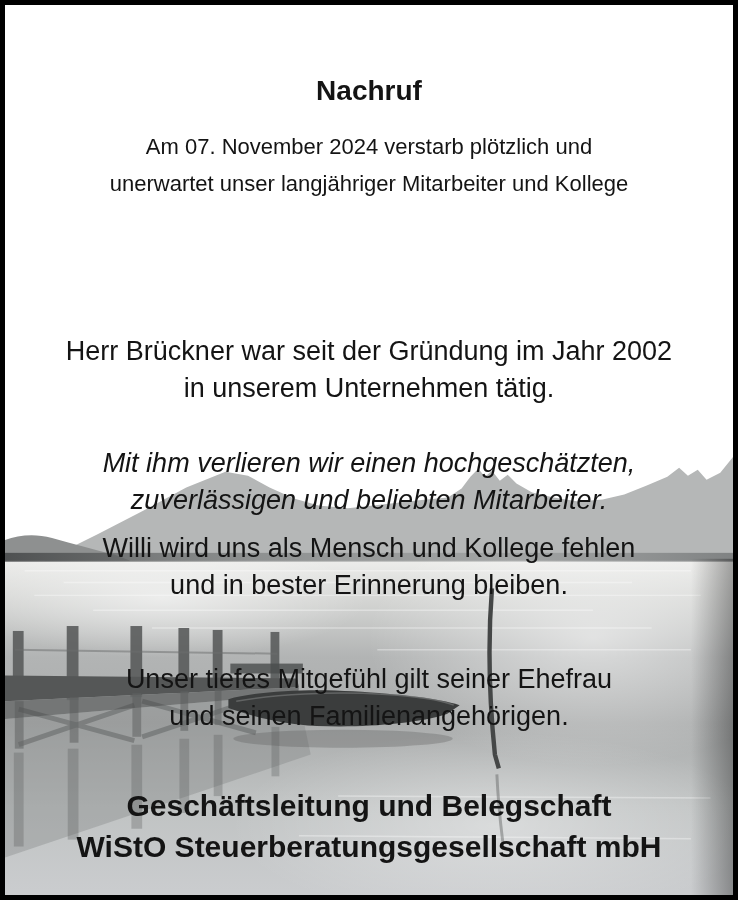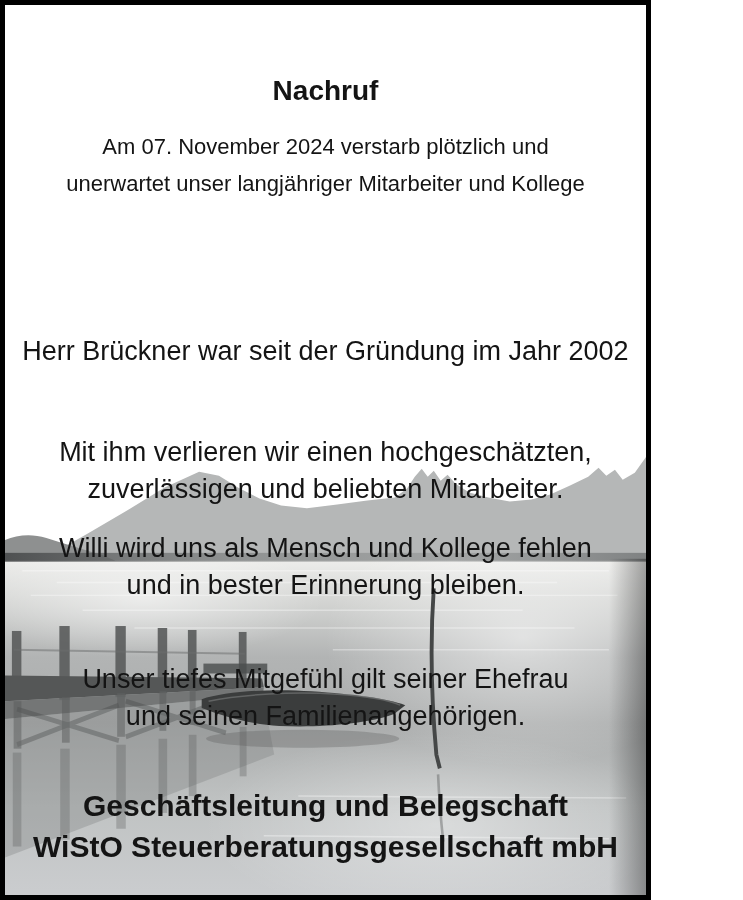--- a/index.html
+++ b/index.html
@@ -1,27 +1,27 @@
 <!DOCTYPE html>
 <html><head>
 <meta charset="utf-8">
 <style>
   html,body{margin:0;padding:0;background:#fff;}
   .frame{
-    position:relative;width:651px;height:900px;box-sizing:border-box;
+    position:relative;width:738px;height:900px;box-sizing:border-box;
     border:5px solid #000;overflow:hidden;background:#fff;
     font-family:"Liberation Sans",sans-serif;color:#141414;
   }
   svg.bg{position:absolute;left:0;top:0;width:100%;height:100%;display:block;}
   .txt{position:absolute;left:0;width:100%;text-align:center;white-space:nowrap;}
   .title{top:68px;font-size:28px;font-weight:bold;line-height:36px;}
   .intro{top:123px;font-size:22px;line-height:37px;}
   .name{top:218px;font-size:61px;font-weight:bold;line-height:78px;margin:0;}
   .para{font-size:27px;line-height:37px;}
-  .p1{top:328px;} .p2{top:429px;} .p3{top:525px;} .p4{top:656px;}
+  .p1{top:328px;} .p2{top:440px;font-style:italic;} .p3{top:525px;} .p4{top:656px;}
   .signature{top:780px;font-size:30px;font-weight:bold;line-height:41px;}
 </style>
 </head>
 <body>
 
 <div class="frame">
 
   <svg class="bg" viewBox="0 0 743 900" preserveAspectRatio="none">
     <defs>
       <linearGradient id="water" x1="0" y1="558" x2="0" y2="895" gradientUnits="userSpaceOnUse">
@@ -125,20 +125,21 @@
   <div class="txt title">Nachruf</div>
 
   <div class="txt intro">
     <div>Am 07. November 2024 verstarb plötzlich und</div>
     <div>unerwartet unser langjähriger Mitarbeiter und Kollege</div>
   </div>
 
 
   <div class="txt para p1">
     <div>Herr Brückner war seit der Gründung im Jahr 2002</div>
+    <div>in unserem Unternehmen tätig.</div>
   </div>
 
   <div class="txt para p2">
     <div>Mit ihm verlieren wir einen hochgeschätzten,</div>
     <div>zuverlässigen und beliebten Mitarbeiter.</div>
   </div>
 
   <div class="txt para p3">
     <div>Willi wird uns als Mensch und Kollege fehlen</div>
     <div>und in bester Erinnerung bleiben.</div>

